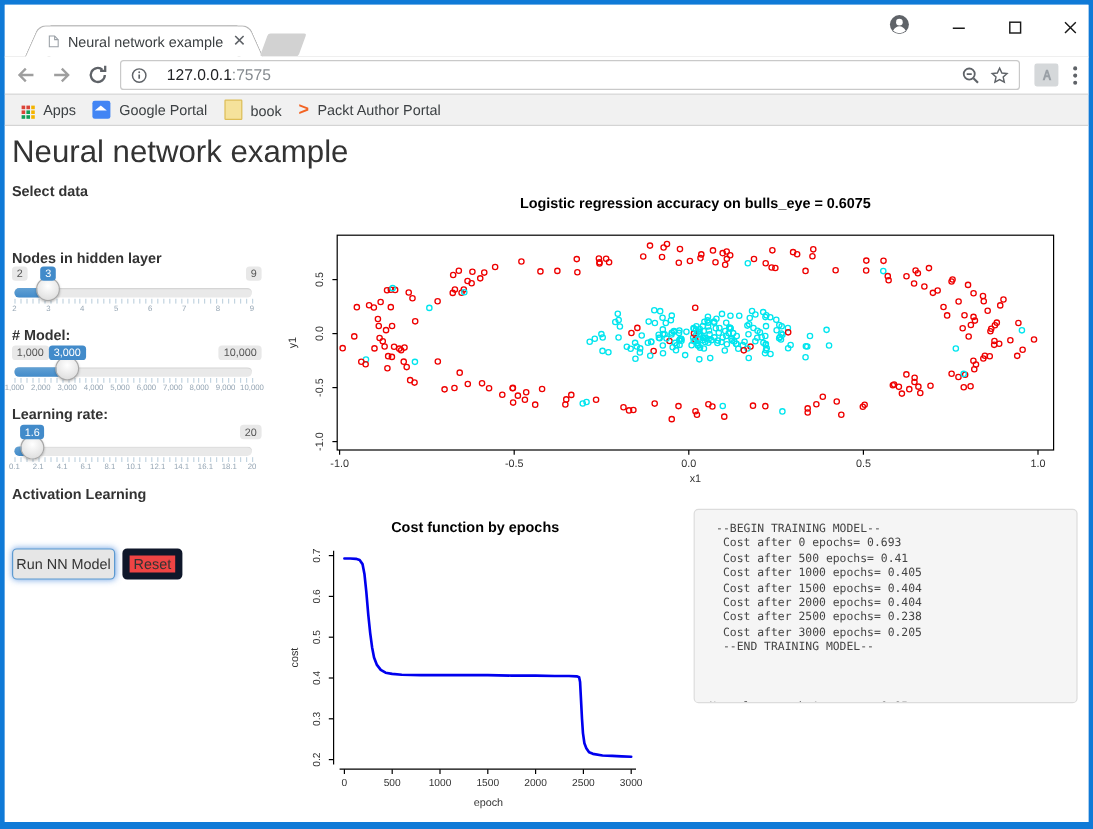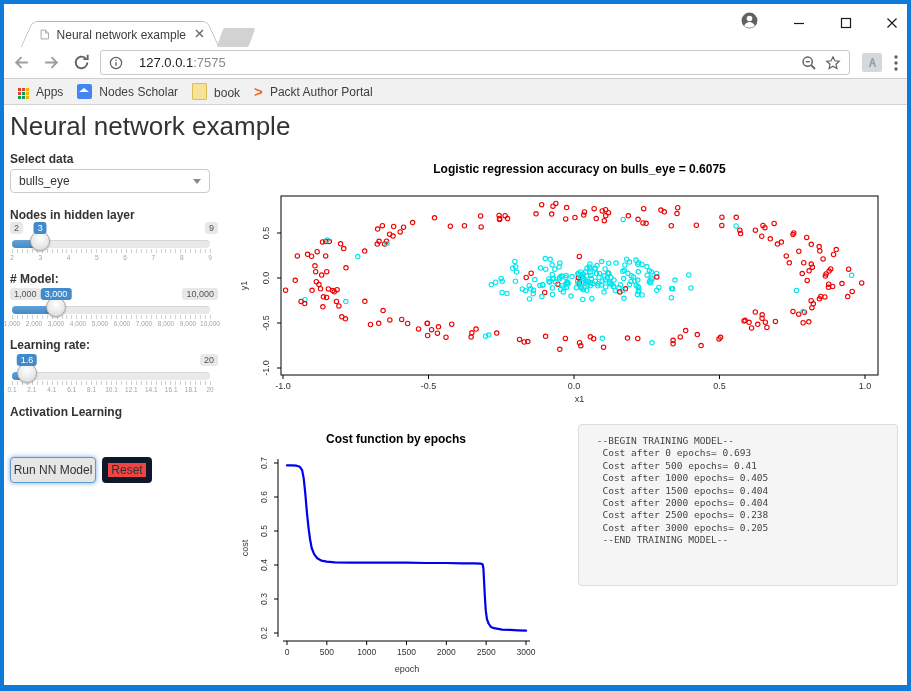--- a/index.html
+++ b/index.html
@@ -179,40 +179,36 @@
           <i style="background:#0f9d58"></i>
           <i style="background:#f4b400"></i>
         <i style="background:#0f9d58"></i>
           <i style="background:#0f9d58"></i>
           <i style="background:#f4b400"></i>
       </span>
       <span>Apps</span>
     </span>
     <span class="bm">
       <span class="scholar-icon"></span>
-      <span>Nodes Scholar</span>
+      <span>Google Portal</span>
     </span>
     <span class="bm">
       <span class="book-icon"></span>
       <span>book</span>
     </span>
     <span class="bm">
       <span class="packt-icon">&gt;</span>
       <span>Packt Author Portal</span>
     </span>
   </div>
 
   <div class="page">
     <h1 class="apptitle">Neural network example</h1>
 
     <span class="ctl-label" style="top:47px">Select data</span>
-    <div class="selectbox" style="top:64px">
-      <span>bulls_eye</span>
-      <span class="caret"></span>
-    </div>
 
     <span class="ctl-label" style="top:103px">Nodes in hidden layer</span>
     <div class="slider" style="top:117px">
       <span class="badge min">2</span>
       <span class="badge max">9</span>
       <span class="badge val" style="left: 30.2857px;">3</span>
       <div class="track">
           <div class="fill" style="width: 28.2857px;"></div>
         </div>
       <div class="handle" style="left: 20.2857px;"></div>

